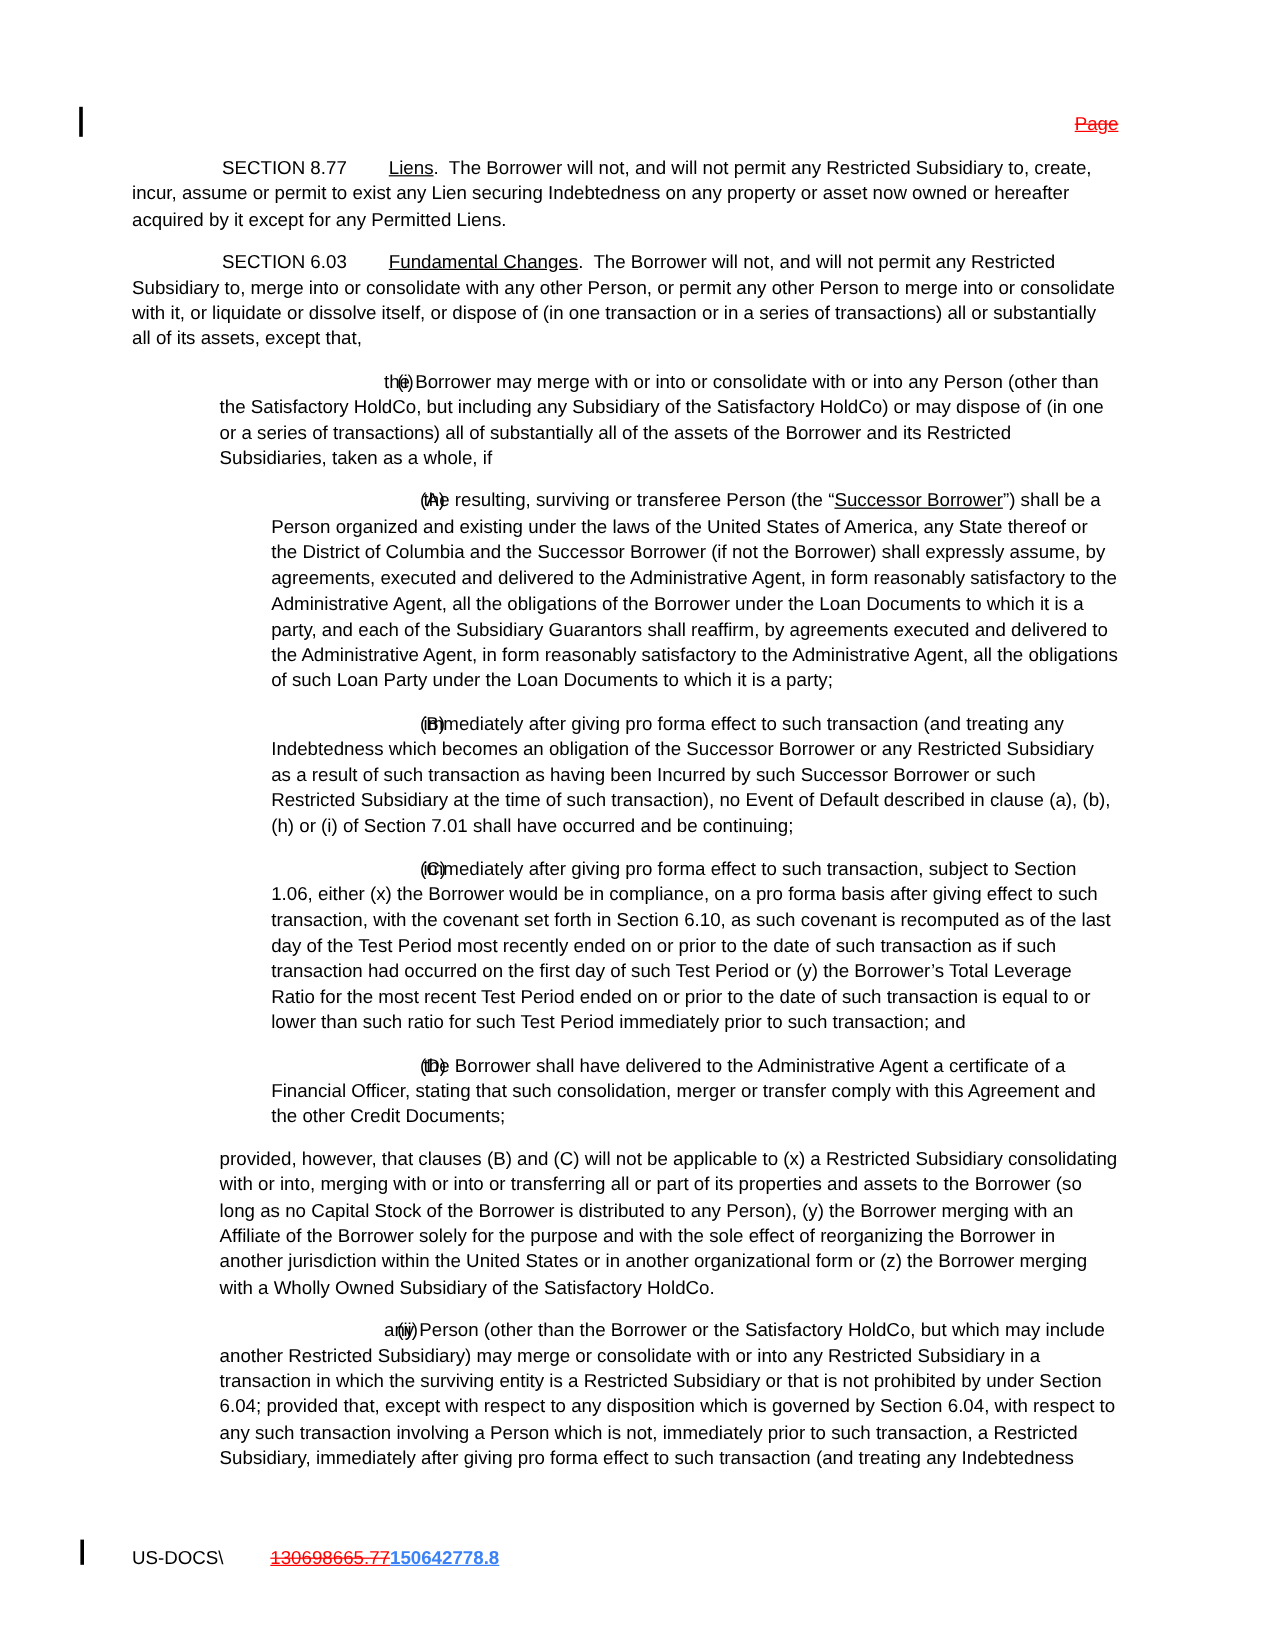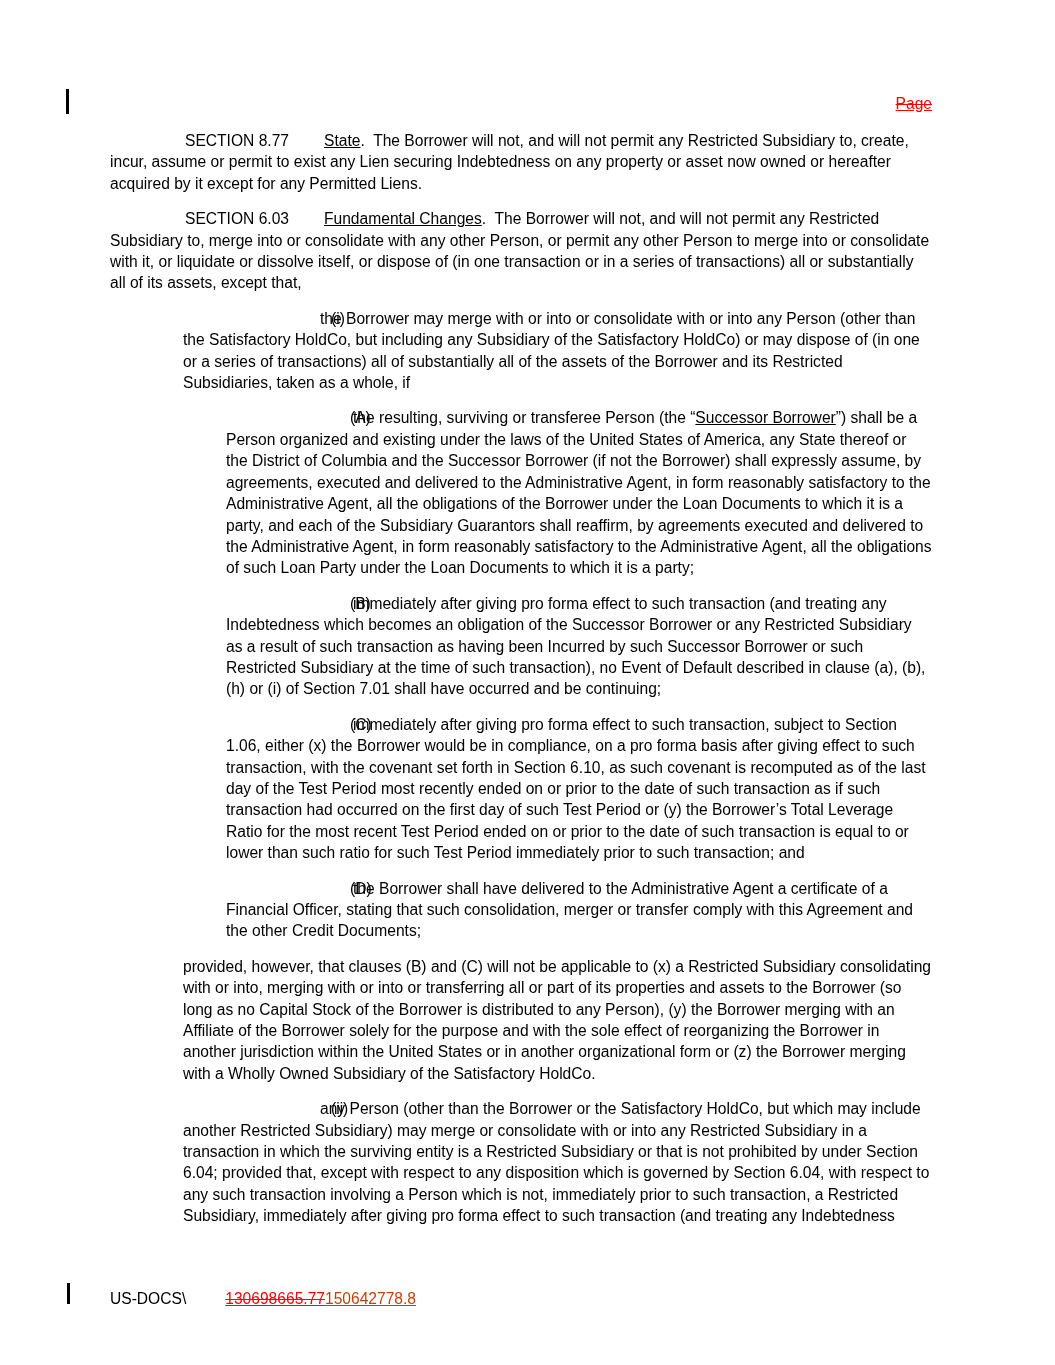--- a/index.html
+++ b/index.html
@@ -21,41 +21,41 @@
   .tab  { display:inline-block; width:35px; }
   .marker1 { display:inline-block; width:63px; }
   .marker2 { display:inline-block; width:65px; }
   .term { text-decoration:underline; }
   .u  { text-decoration:underline; }
   .lt { text-decoration:line-through;padding-left:39px; }
   .page-link { position:absolute; top:93px; right:123px; color:#ff0000; }
   .page-number { position:absolute; top:1252px; left:0; width:100%; text-align:center; }
   .doc-id-line { position:absolute; top:1288px; left:110px; white-space:nowrap; }
   .redline-del { color:#ff0000; }
-  .redline-ins { color:#c2410c; }
+  .redline-ins { color:#3b82f6;font-weight:bold; }
   .change-bar { position:absolute; width:3px; background:#000000; }
   .change-bar.top { left:66px; top:89px; height:25px; }
   .change-bar.bottom { left:67px; top:1283px; height:21px; }
 </style>
 </head>
 <body>
 
 <div class="page">
 
   <div class="change-bar top"></div>
   <div class="change-bar bottom"></div>
 
   <div class="page-link">
     <span class="u"><span class="lt">Page</span></span>
   </div>
 
   <div class="content">
 
     <p class="para indent0">
-      <span>SECTION 8.77</span><span class="tab"></span><span class="term">State</span><span>.&nbsp; The Borrower will not, and will not permit any Restricted Subsidiary to, create, incur, assume or permit to exist any Lien securing Indebtedness on any property or asset now owned or hereafter acquired by it except for any Permitted Liens.</span>
+      <span>SECTION 8.77</span><span class="tab"></span><span class="term">Liens</span><span>.&nbsp; The Borrower will not, and will not permit any Restricted Subsidiary to, create, incur, assume or permit to exist any Lien securing Indebtedness on any property or asset now owned or hereafter acquired by it except for any Permitted Liens.</span>
     </p>
 
     <p class="para indent0">
       <span>SECTION 6.03</span><span class="tab"></span><span class="term">Fundamental Changes</span><span>.&nbsp; The Borrower will not, and will not permit any Restricted Subsidiary to, merge into or consolidate with any other Person, or permit any other Person to merge into or consolidate with it, or liquidate or dissolve itself, or dispose of (in one transaction or in a series of transactions) all or substantially all of its assets, except that,</span>
     </p>
 
     <p class="para lvl1">
       <span class="marker1">(i)</span><span>the Borrower may merge with or into or consolidate with or into any Person (other than the Satisfactory HoldCo, but including any Subsidiary of the Satisfactory HoldCo) or may dispose of (in one or a series of transactions) all of substantially all of the assets of the Borrower and its Restricted Subsidiaries, taken as a whole, if</span>
     </p>
 

